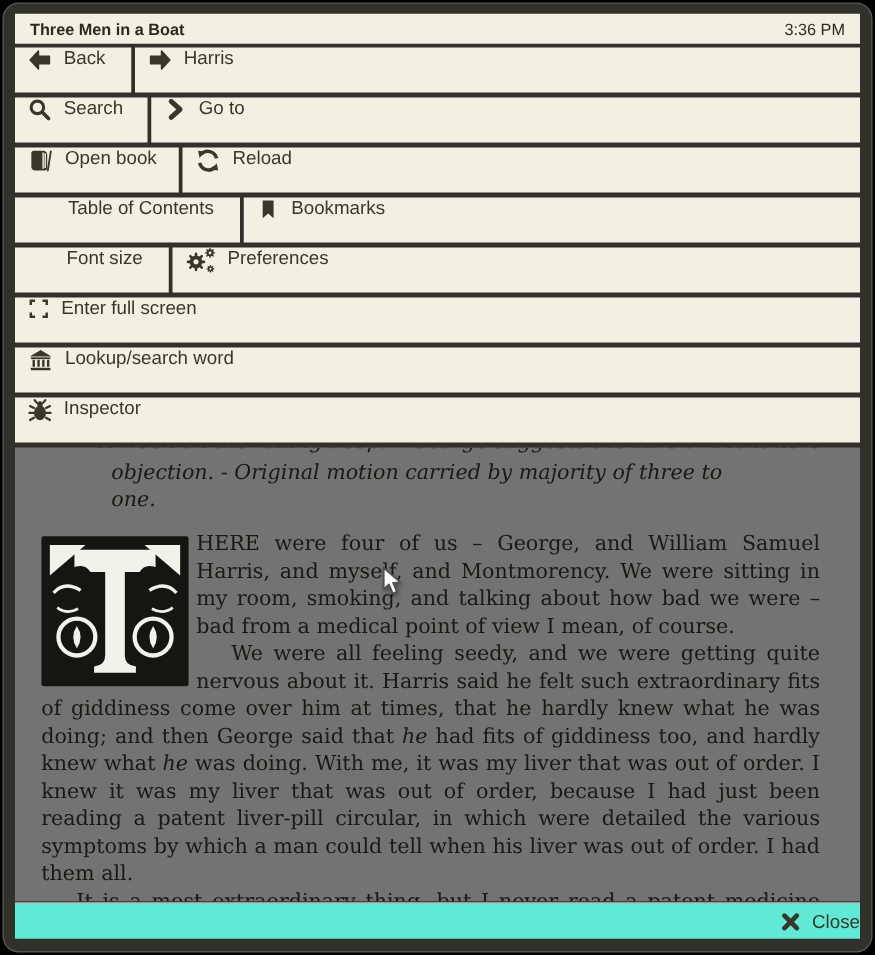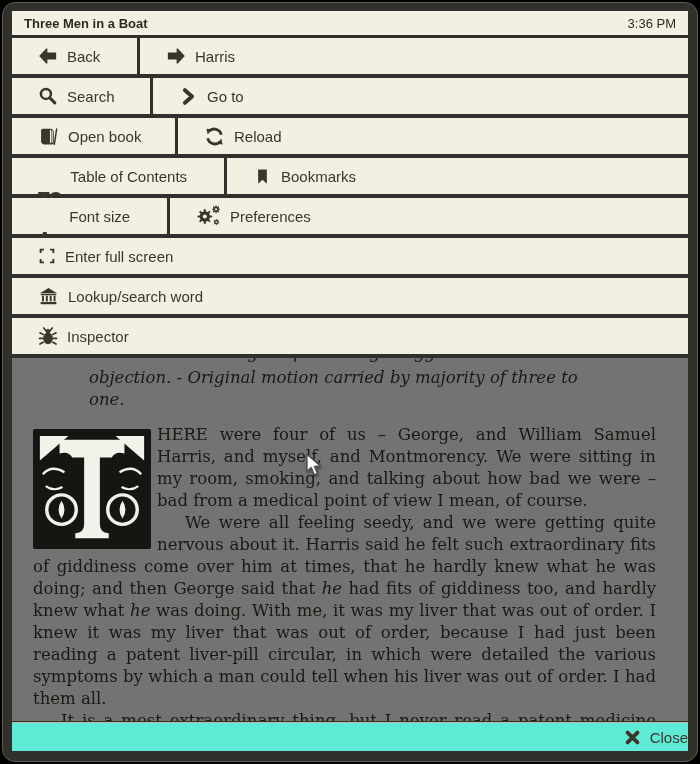--- a/index.html
+++ b/index.html
@@ -8,22 +8,22 @@
   .window{position:absolute;left:2px;top:2px;right:2px;bottom:2px;background:#32302a;
           border:1px solid #5d5b54;border-radius:13px;box-sizing:border-box;
           padding:8px 9px 10px 9px;display:flex;flex-direction:column;}
   
   .titlebar{height:24px;background:#f2f0e2;display:flex;align-items:center;
             justify-content:space-between;padding:0 12px;margin-bottom:3px;flex:0 0 auto;}
   .titlebar .title{font-size:13px;font-weight:bold;color:#2d2a22;}
   .titlebar .clock{font-size:13px;color:#2d2a22;}
   
   .menu-row{display:flex;height:36px;margin-bottom:4px;gap:3px;flex:0 0 auto;}
-  .menu-cell{background:#f2f0e2;display:flex;align-items:center;gap:9px;
-             padding:0 26px;font-size:15px;color:#3a362c;cursor:pointer;white-space:nowrap;}
+  .menu-cell{background:#f2f0e2;display:flex;align-items:flex-start;gap:9px;
+             padding:0 10px;font-size:15px;color:#3a362c;cursor:pointer;white-space:nowrap;}
   .menu-cell.grow{flex:1 1 auto;}
   .menu-cell .ic{display:flex;align-items:center;justify-content:center;flex:0 0 auto;color:#3a362c;}
   .glyph{font-weight:bold;font-size:19px;letter-spacing:-1px;color:#3a362c;line-height:1;margin-top:44px;}
   .w76{flex:0 0 73px;} .w89{flex:0 0 86px;} .w114{flex:0 0 111px;} .w163{flex:0 0 160px;} .w106{flex:0 0 103px;}
   
   .page{flex:1 1 auto;background:#737373;position:relative;overflow:hidden;
         font-family:"DejaVu Serif",serif;color:#1c1914;}
   .page-inner{padding:0 32px 0 21px;}
   .syn-clip{height:6px;overflow:hidden;}
   .syn-clip .inner{margin-top:-16px;white-space:nowrap;font-style:italic;font-size:16.5px;

